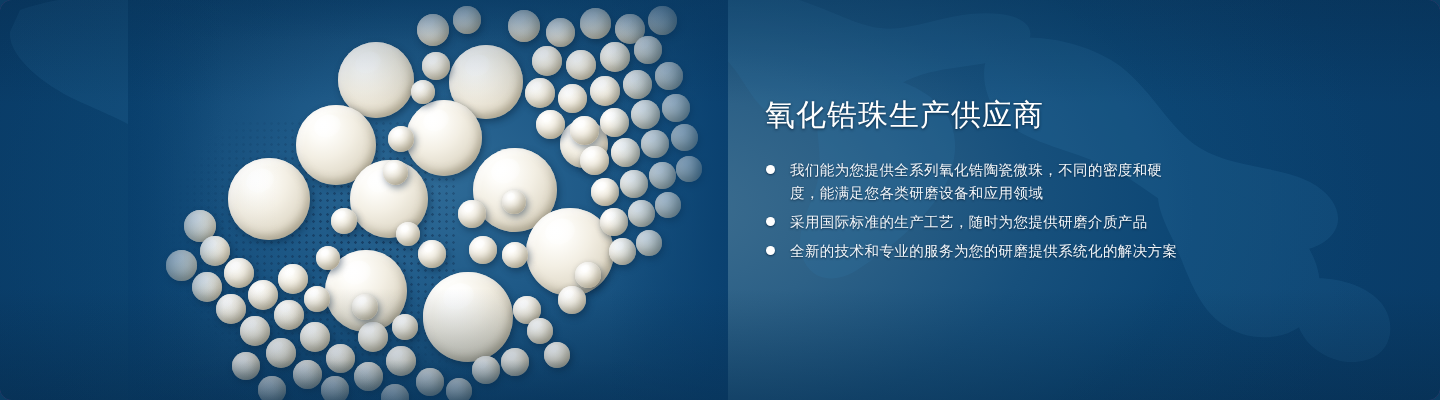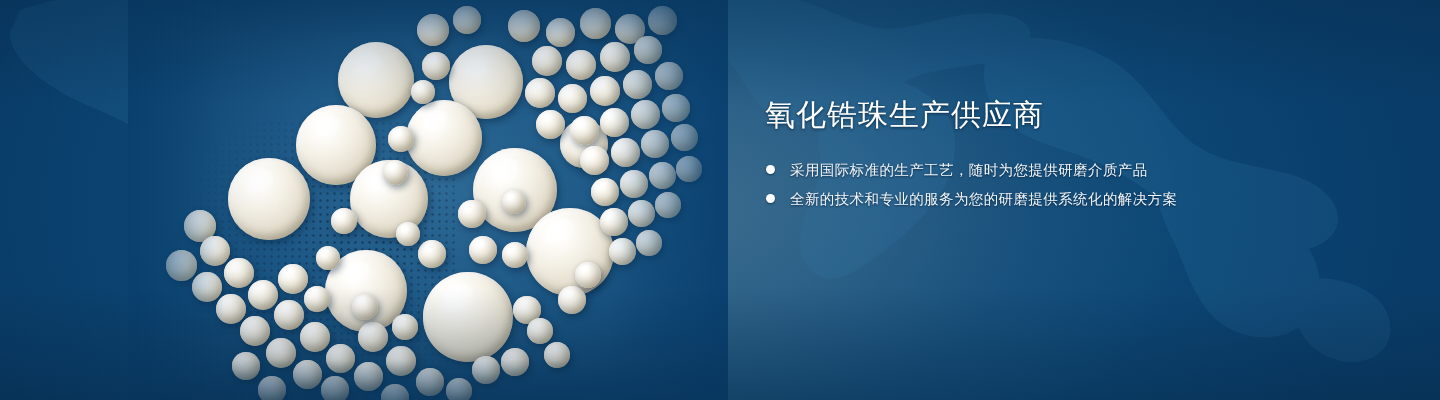--- a/index.html
+++ b/index.html
@@ -7,20 +7,21 @@
     padding: 0;
     background: #0b3d64;
   }
   .banner {
     position: relative;
     width: 1440px;
     height: 400px;
     overflow: hidden;
     font-family: "Liberation Sans", "DejaVu Sans", sans-serif;
     background: #be185d;
+    border-radius: 12px;
   }
 
   
   .bg-base {
     position: absolute;
     inset: 0;
     background:
       radial-gradient(ellipse 720px 430px at 46% 52%, #3d6e90 0%, #2d6187 26%, #17507c 52%, #0c4674 74%, #0a4170 100%),
       linear-gradient(90deg, #0a4372 0%, #0a4372 18%, #0c4876 45%, #0b4674 72%, #0a4170 100%);
   }
@@ -262,20 +263,24 @@
     <div class="edge-fade"></div>
   </div>
 
   <div class="bg-vignette"></div>
 
   <div class="copy">
     <h1 class="headline">氧化锆珠生产供应商</h1>
     <ul class="bullets">
       <li class="bullet">
         <span class="bullet-dot"></span>
+        <span class="bullet-text" style="max-width: 400px;">我们能为您提供全系列氧化锆陶瓷微珠，不同的密度和硬度，能满足您各类研磨设备和应用领域</span>
+      </li>
+      <li class="bullet">
+        <span class="bullet-dot"></span>
         <span class="bullet-text">采用国际标准的生产工艺，随时为您提供研磨介质产品</span>
       </li>
       <li class="bullet">
         <span class="bullet-dot"></span>
         <span class="bullet-text">全新的技术和专业的服务为您的研磨提供系统化的解决方案</span>
       </li>
     </ul>
   </div>
 
 </div>

